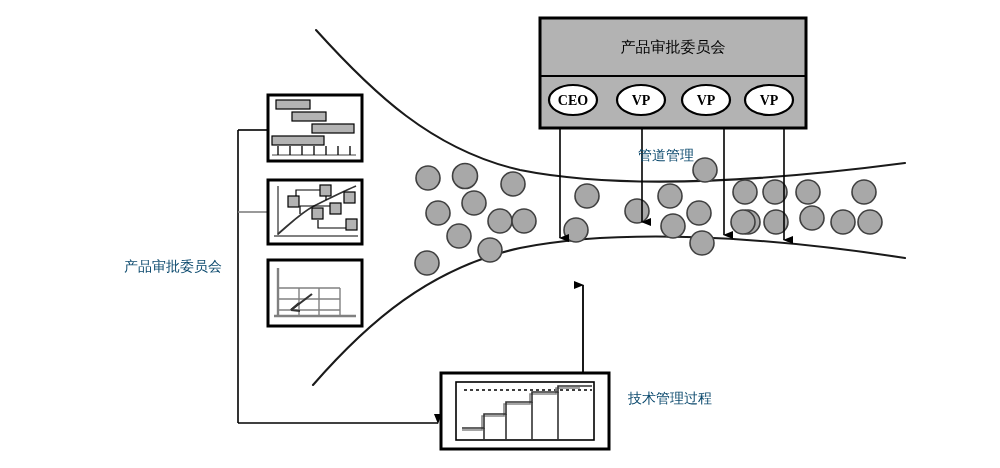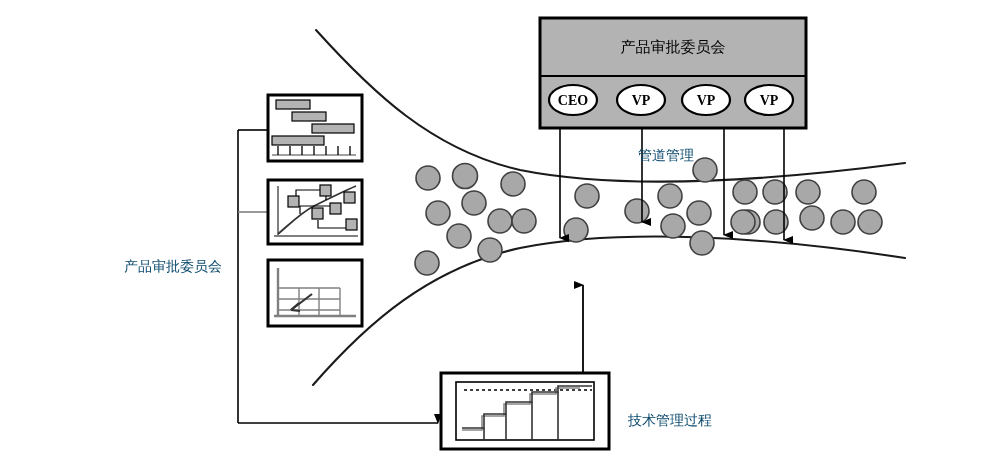--- a/index.html
+++ b/index.html
@@ -24,21 +24,21 @@
   }
   .label {
     position: absolute;
     font-family: "Liberation Sans", sans-serif;
     font-size: 14px;
     color: #0c4a6e;
     white-space: nowrap;
   }
   #label-strategy { left: 124px; top: 258px; }
   #label-pipeline { left: 638px; top: 147px; }
-  #label-tech     { left: 628px; top: 412px; text-align: right; }
+  #label-tech     { left: 628px; top: 390px; text-align: right; }
 
   .committee-title {
     position: absolute;
     left: 540px;
     top: 38px;
     width: 266px;
     text-align: center;
     font-size: 15px;
     color: #000000;
   }

